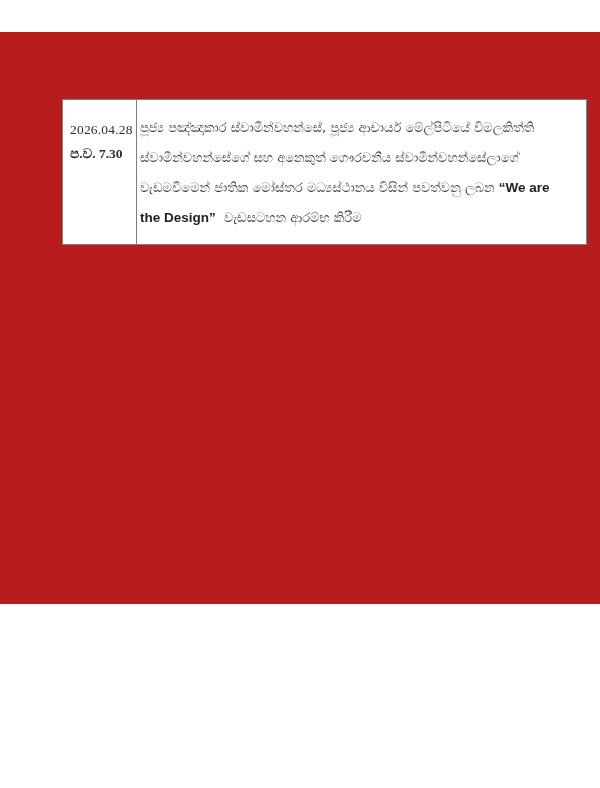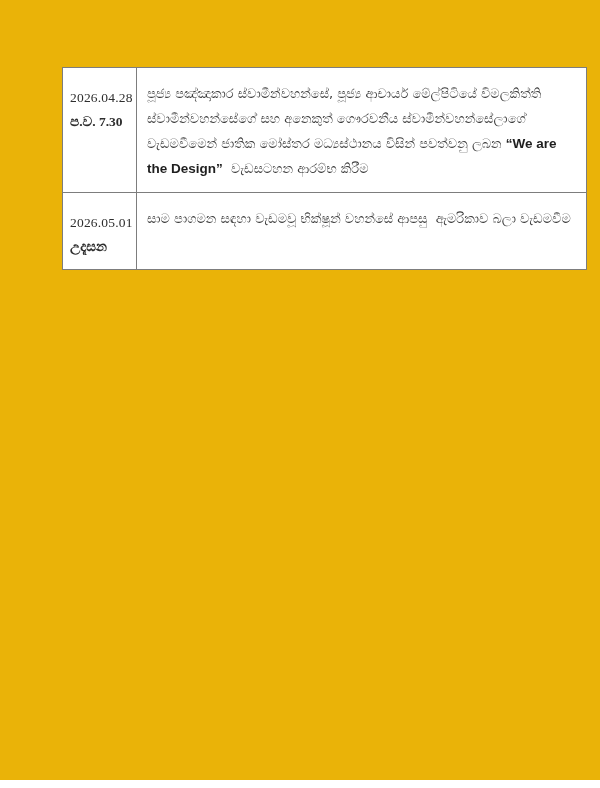--- a/index.html
+++ b/index.html
@@ -3,24 +3,25 @@
 <meta charset="utf-8">
 <style>
   html, body {
     margin: 0;
     padding: 0;
     background: #ffffff;
   }
   .page {
     position: relative;
     width: 600px;
-    height: 780px;
-    background: #eab308;
+    height: 572px;
+    background: #b91c1c;
     overflow: hidden;
     font-family: "DejaVu Sans", sans-serif;
+    margin-top: 32px;
   }
   table.schedule-table {
     position: absolute;
     left: 62px;
     top: 67px;
     width: 525px;
     border-collapse: collapse;
     table-layout: fixed;
   }
   table.schedule-table td {
@@ -38,24 +39,24 @@
   }
   .cell-datetime .date-line {
     display: block;
     letter-spacing: 0.2px;
   }
   .cell-datetime .time-line {
     display: block;
     font-weight: bold;
   }
   .cell-desc {
-    padding: 12px 12px 10px 9px;
+    padding: 12px 12px 10px 2px;
     font-size: 13px;
     color: #3a3a3a;
-    line-height: 25px;
+    line-height: 30px;
     white-space: pre-wrap;
   }
   .row-first td { height: 91px; }
   .row-second td { height: 74px; }
   .event-highlight {
     font-family: "Liberation Sans", sans-serif;
     font-weight: bold;
     font-size: 13.5px;
     color: #1f1f1f;
   }
@@ -70,26 +71,15 @@
         <td class="col-datetime">
           <div class="cell-datetime">
             <span class="date-line">2026.04.28</span>
             <span class="time-line">ප.ව. 7.30</span>
           </div>
         </td>
         <td>
           <div class="cell-desc"><span>පූජ්‍ය පඤ්ඤාකාර ස්වාමීන්වහන්සේ, පූජ්‍ය ආචාර්ය මේල්පිටියේ විමලකිත්ති ස්වාමීන්වහන්සේගේ සහ අනෙකුත් ගෞරවනීය ස්වාමීන්වහන්සේලාගේ වැඩමවීමෙන් ජාතික මෝස්තර මධ්‍යස්ථානය විසින් පවත්වනු ලබන </span><span class="event-highlight">“We are the Design”</span><span>  වැඩසටහන ආරම්භ කිරීම</span></div>
         </td>
       </tr>
-      <tr class="row-second">
-        <td class="col-datetime">
-          <div class="cell-datetime">
-            <span class="date-line">2026.05.01</span>
-            <span class="time-line">උදෑසන</span>
-          </div>
-        </td>
-        <td>
-          <div class="cell-desc"><span>සාම පාගමන සඳහා වැඩමවූ භික්ෂූන් වහන්සේ ආපසු  ඇමරිකාව බලා වැඩමවීම</span><span class="event-highlight"></span><span></span></div>
-        </td>
-      </tr>
     </tbody>
   </table>
 </div>
 
 </body></html>

